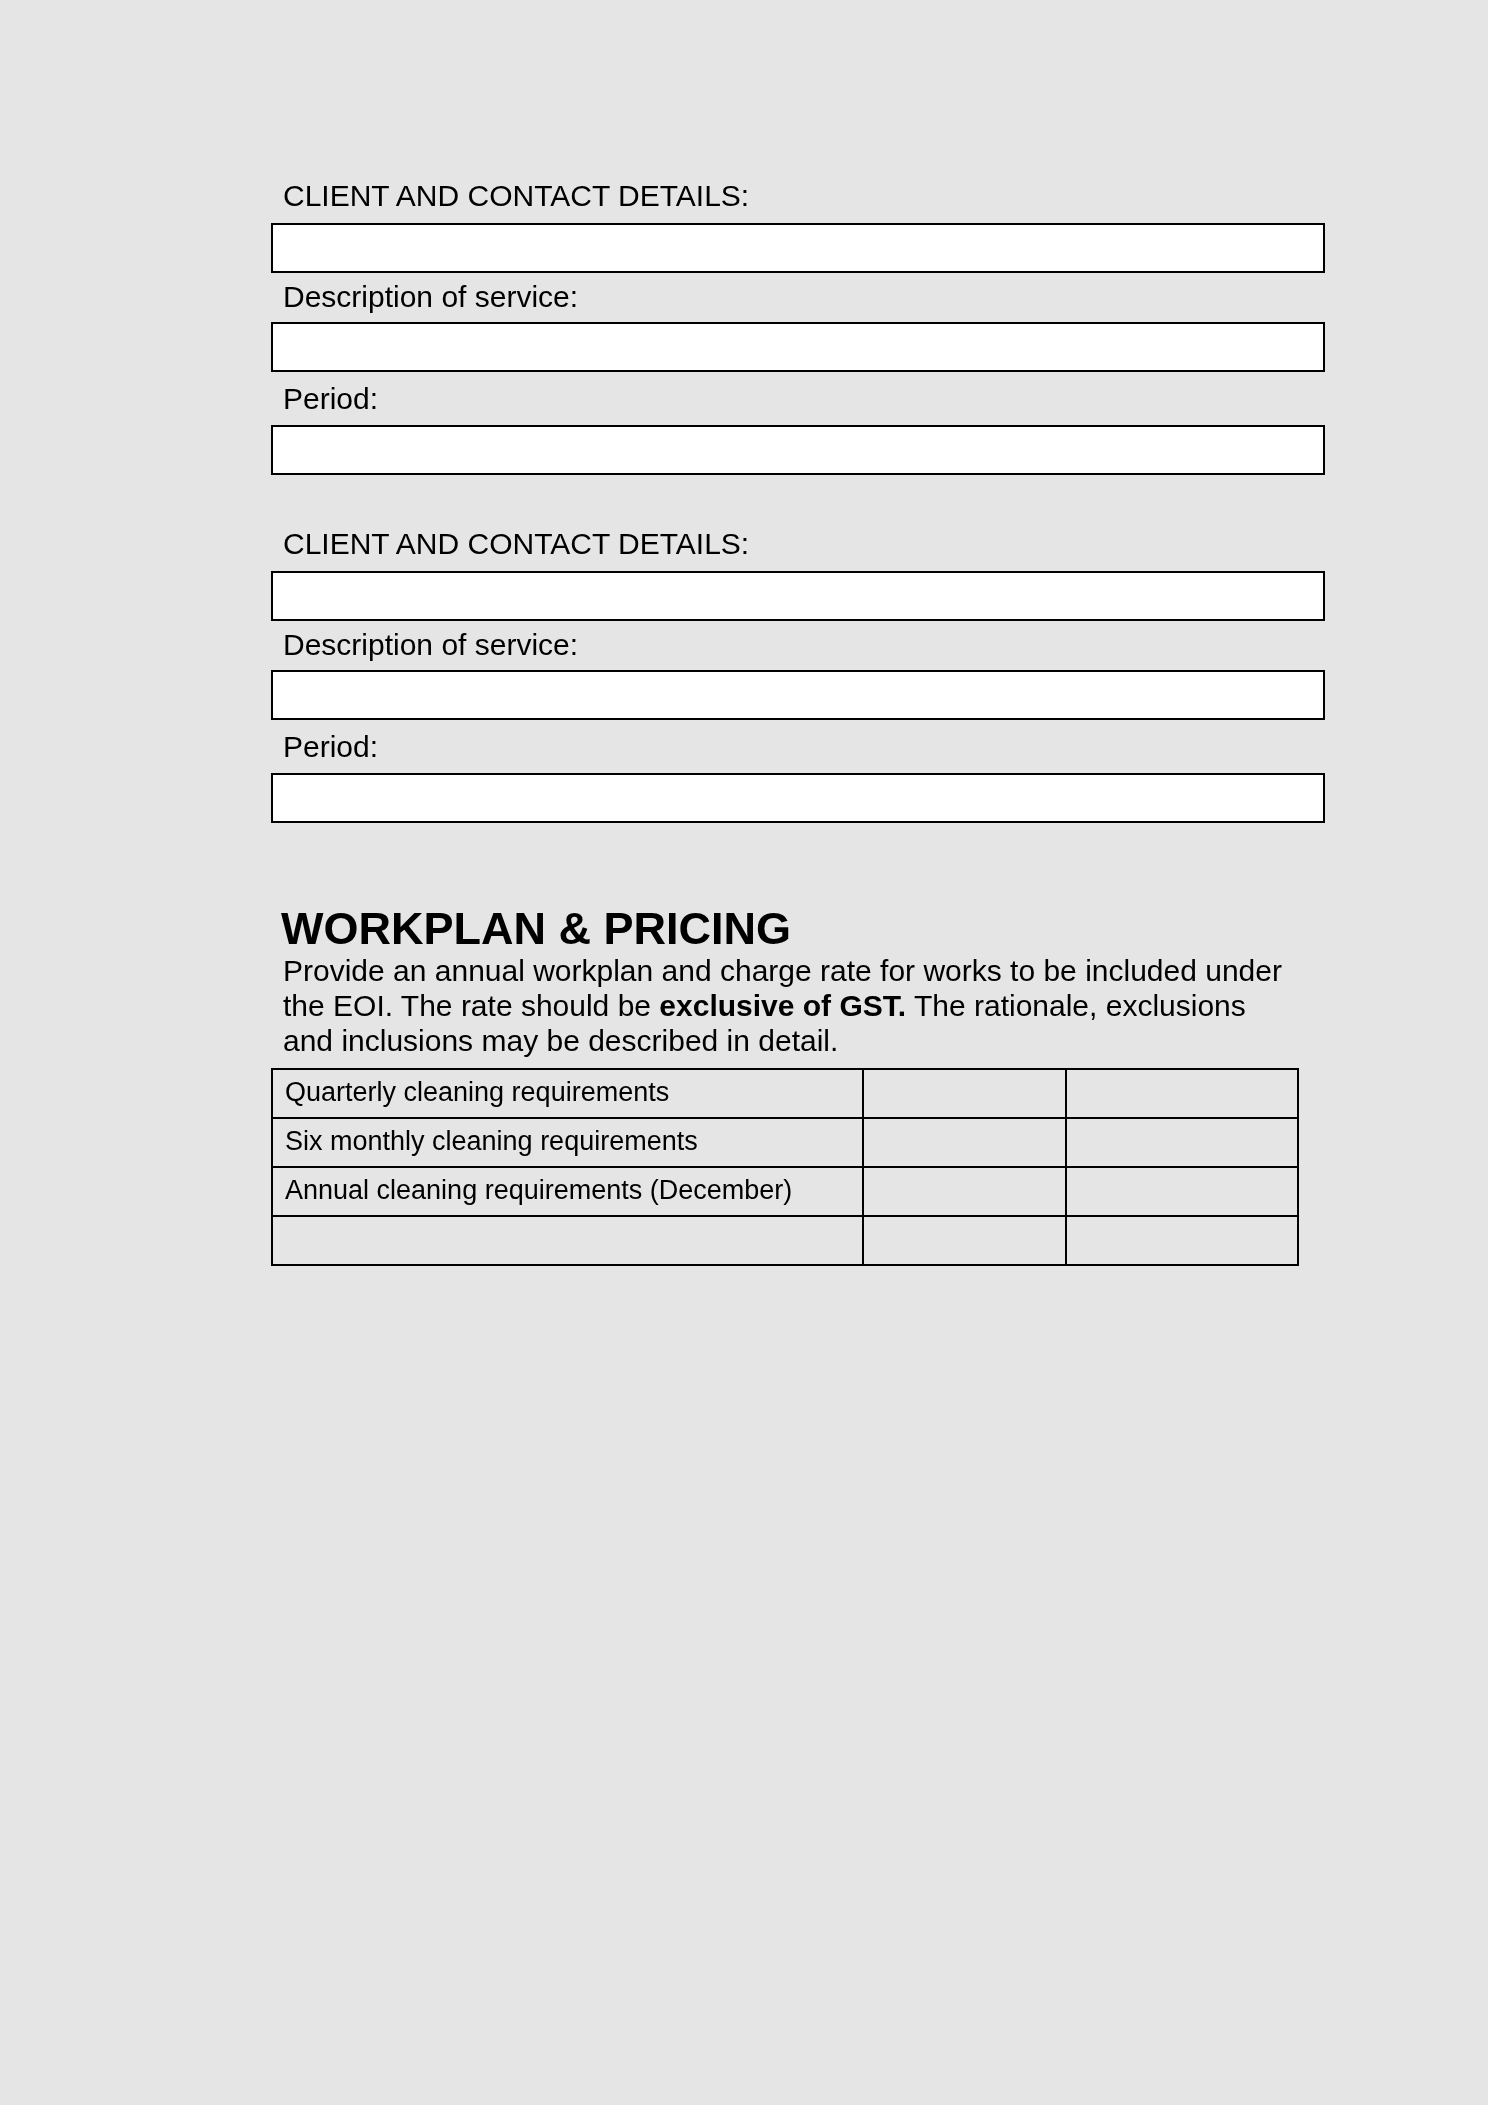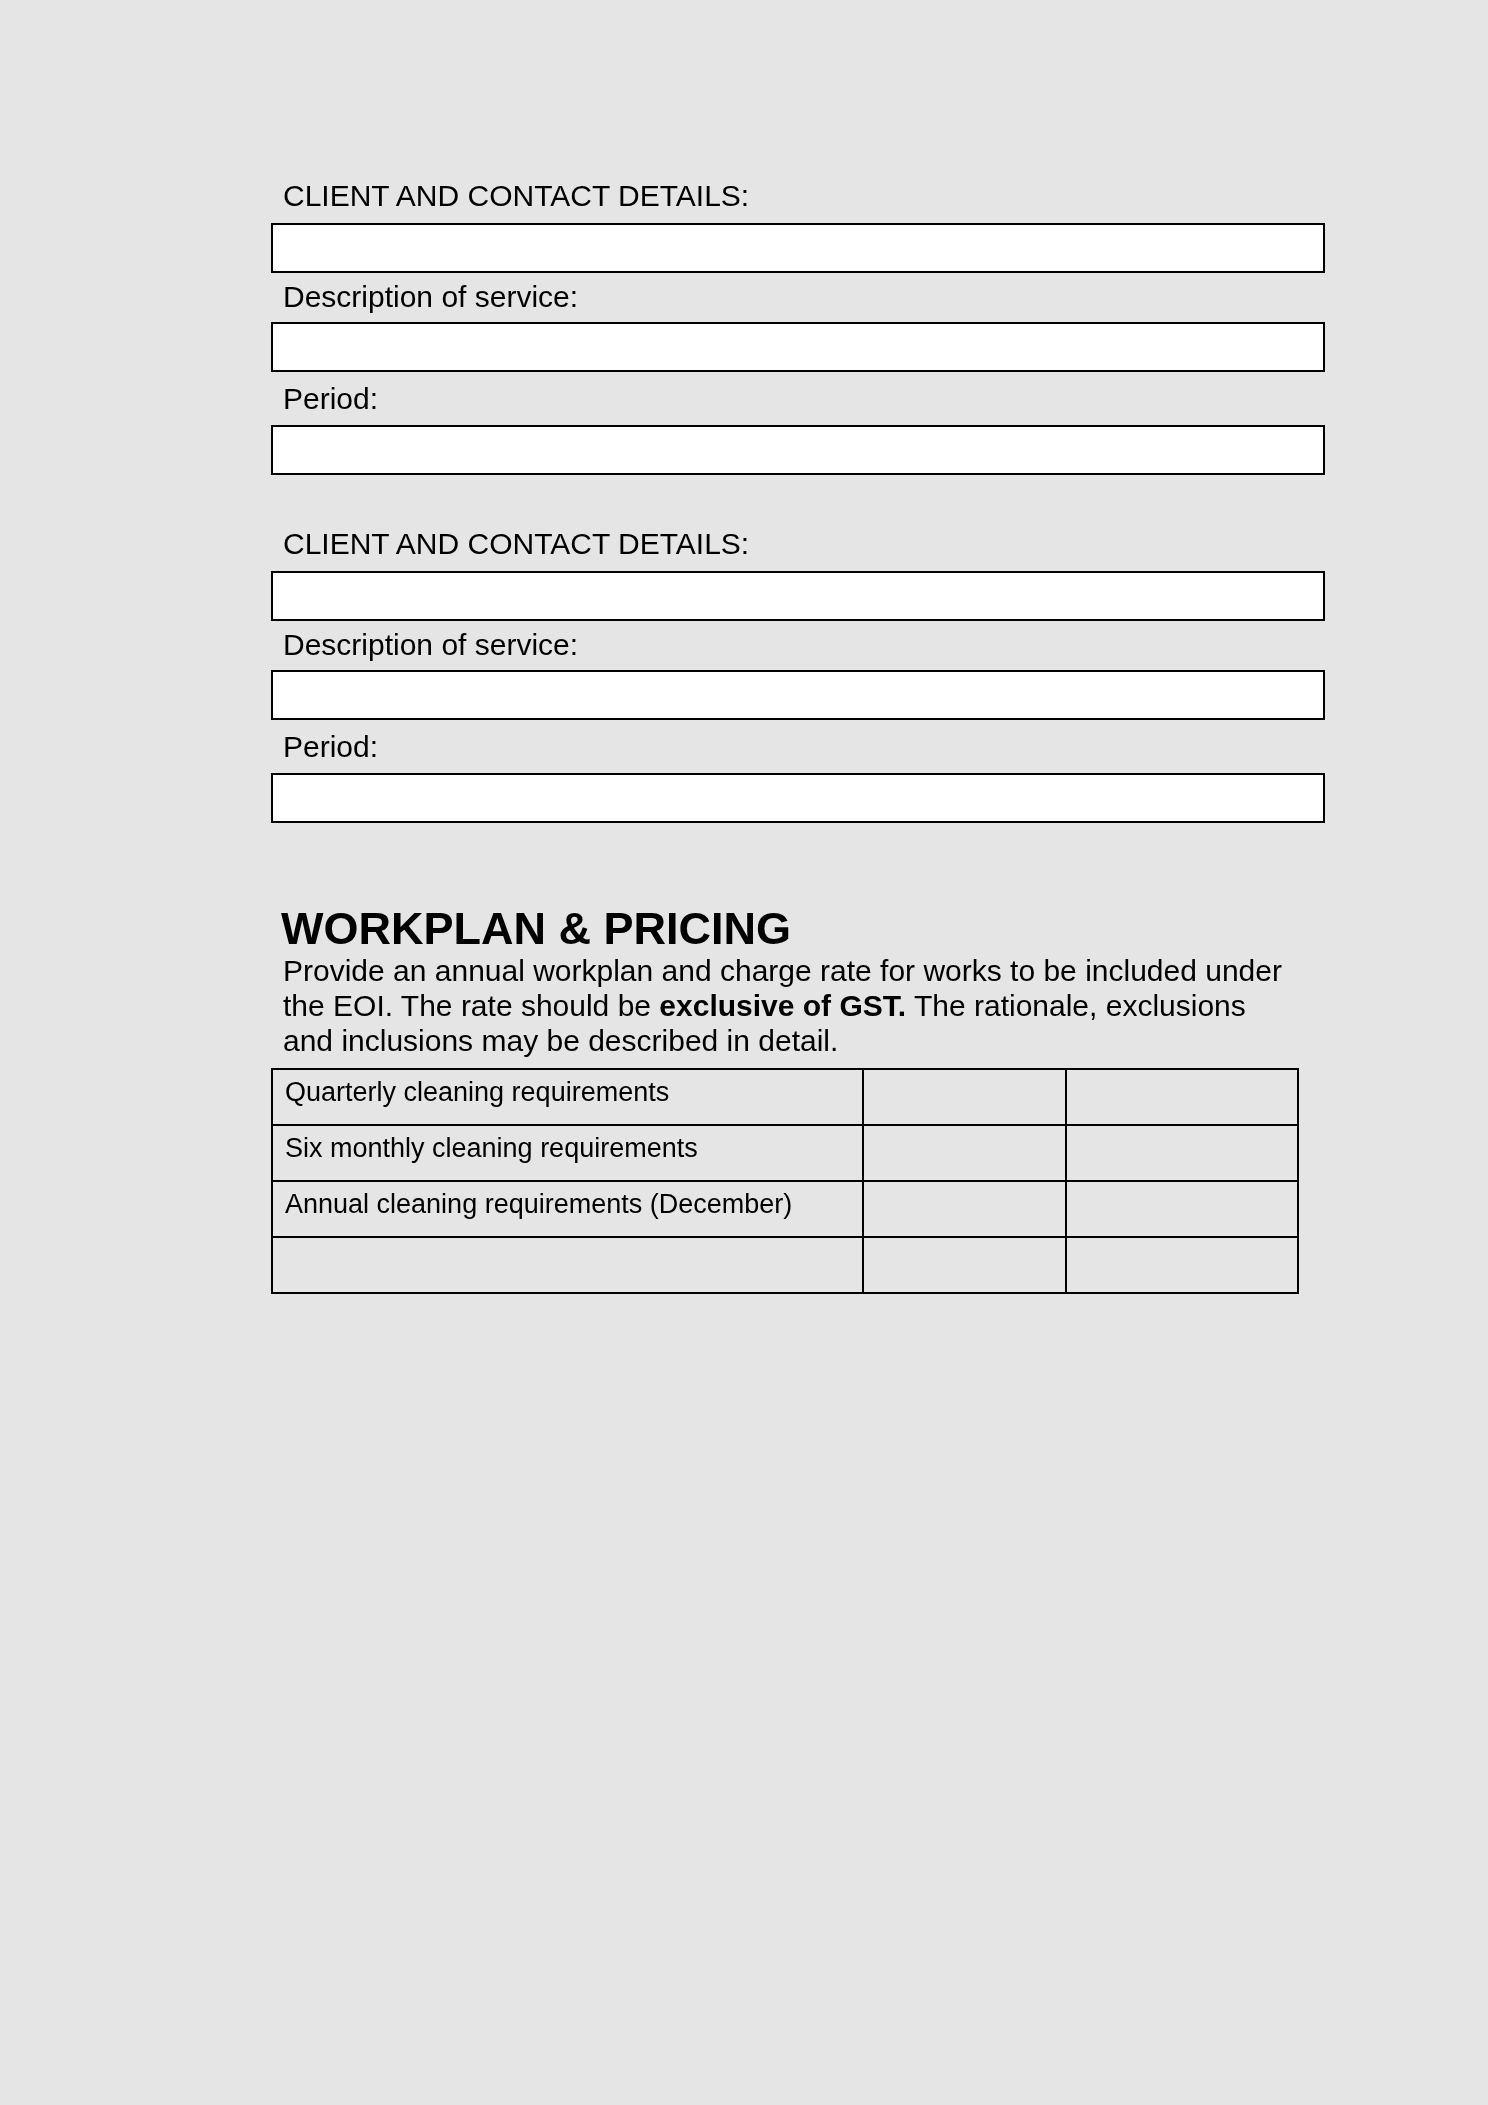--- a/index.html
+++ b/index.html
@@ -67,21 +67,21 @@
   }
   th.item-h { text-align: center; font-weight: bold; height: 182px; }
   th.cost-h { text-align: right; font-weight: bold; height: 182px; padding-right: 22px; }
   th.cost-h .wrapcol {
     display: inline-block;
     width: 105px;
     text-align: right;
   }
   td.item-cell { text-align: left; }
   tr.row-tall td { height: 97px; }
-  tr.row-std td { height: 56px; }
+  tr.row-std td { height: 49px; }
   td.no-border { border: none; background: transparent; }
 </style>
 </head>
 <body>
 
 <div class="page">
 
   <div class="label" style="top:178px;">CLIENT AND CONTACT DETAILS:</div>
   <div class="fill-box" style="top:223px;"></div>
 

